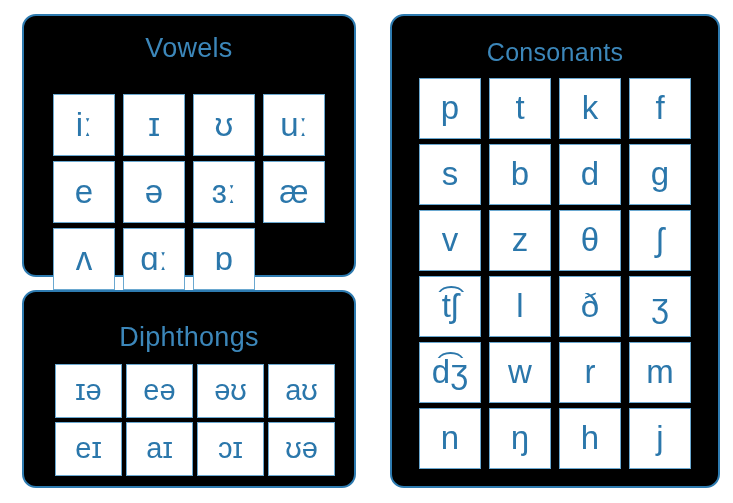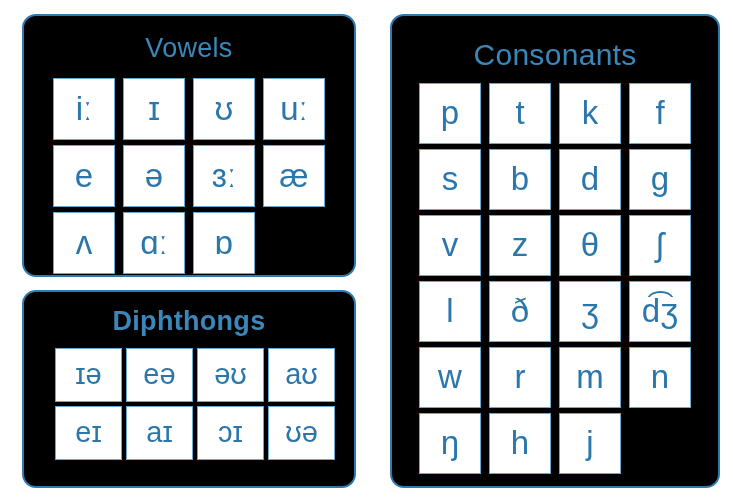--- a/index.html
+++ b/index.html
@@ -37,35 +37,35 @@
   .panel-consonants  { left: 390px; top: 14px;  width: 330px; height: 474px; }
 
   .panel-title {
     color: #3c87ba;
     font-weight: 400;
     letter-spacing: 0.3px;
     line-height: 1;
     user-select: none;
   }
   .panel-vowels .panel-title     { font-size: 27px; margin-top: 19px; }
-  .panel-diphthongs .panel-title { font-size: 27px; margin-top: 16px; font-weight: bold; }
-  .panel-consonants .panel-title { font-size: 30px; margin-top: 24px; }
+  .panel-diphthongs .panel-title { font-size: 27px; margin-top: 32px; }
+  .panel-consonants .panel-title { font-size: 25px; margin-top: 24px; }
 
   
   .grid {
     display: grid;
     justify-content: center;
   }
 
   .grid-vowels {
     grid-template-columns: repeat(4, 62px);
     grid-auto-rows: 62px;
     column-gap: 8px;
     row-gap: 5px;
-    margin-top: 16px;
+    margin-top: 32px;
   }
 
   .grid-diphthongs {
     grid-template-columns: repeat(4, 67px);
     grid-auto-rows: 54px;
     column-gap: 4px;
     row-gap: 4px;
     margin-top: 13px;
     padding-left: 12px;
   }
@@ -203,20 +203,23 @@
         <div class="cell">
           <span class="sym">z</span>
         </div>
         <div class="cell">
           <span class="sym">θ</span>
         </div>
         <div class="cell">
           <span class="sym">ʃ</span>
         </div>
         <div class="cell">
+          <span class="sym">t͡ʃ</span>
+        </div>
+        <div class="cell">
           <span class="sym">l</span>
         </div>
         <div class="cell">
           <span class="sym">ð</span>
         </div>
         <div class="cell">
           <span class="sym">ʒ</span>
         </div>
         <div class="cell">
           <span class="sym">d͡ʒ</span>

